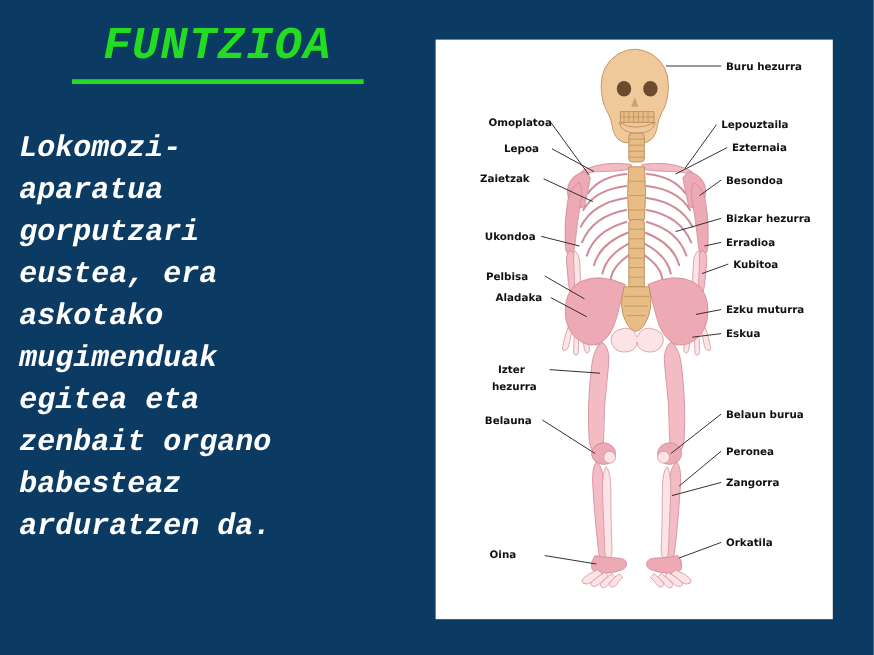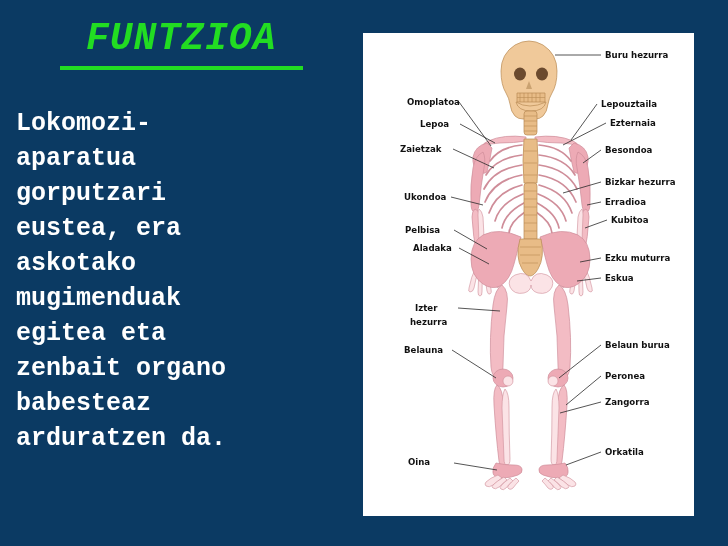--- a/index.html
+++ b/index.html
@@ -46,20 +46,21 @@
 
   
   #body-text {
     position: absolute;
     left: 16px;
     top: 106px;
     width: 330px;
     font-family: "Liberation Mono", "DejaVu Sans Mono", monospace;
     font-size: 25px;
     font-weight: bold;
+    font-style: italic;
     color: #ffffff;
     line-height: 1.40;
     white-space: pre-wrap;
     letter-spacing: 0px;
   }
 
   
   #panel {
     position: absolute;
     left: 363px;

